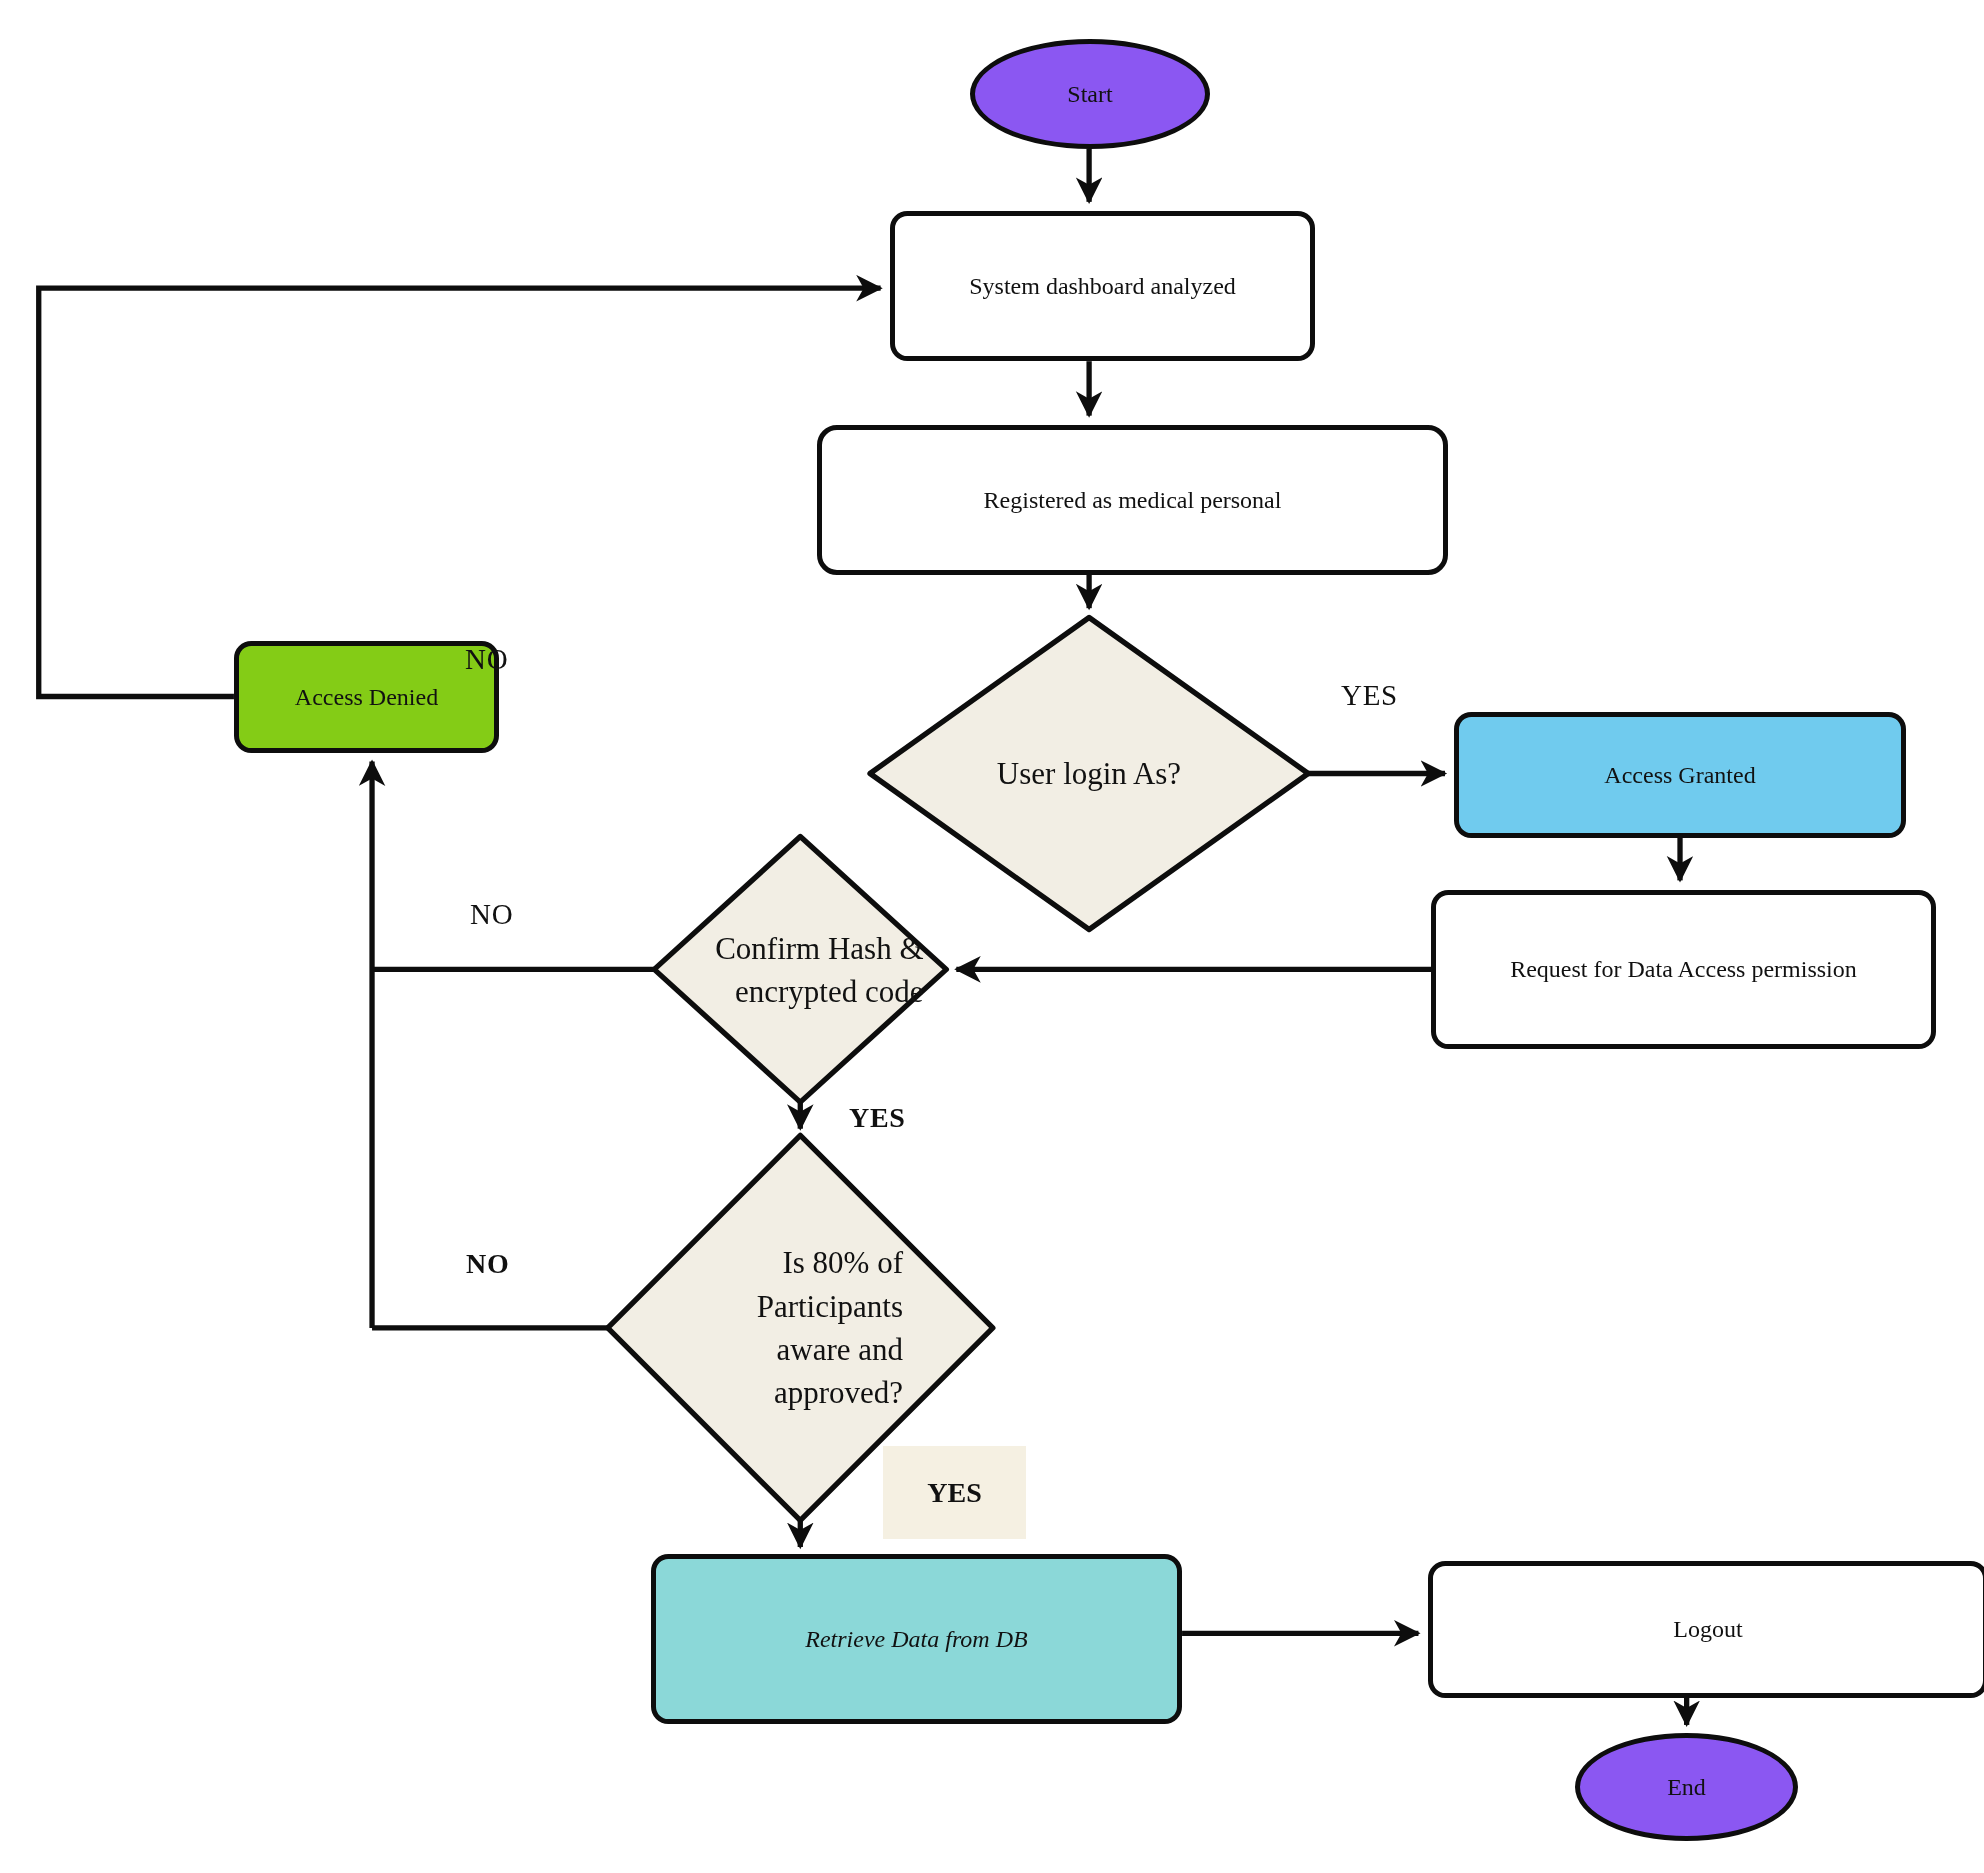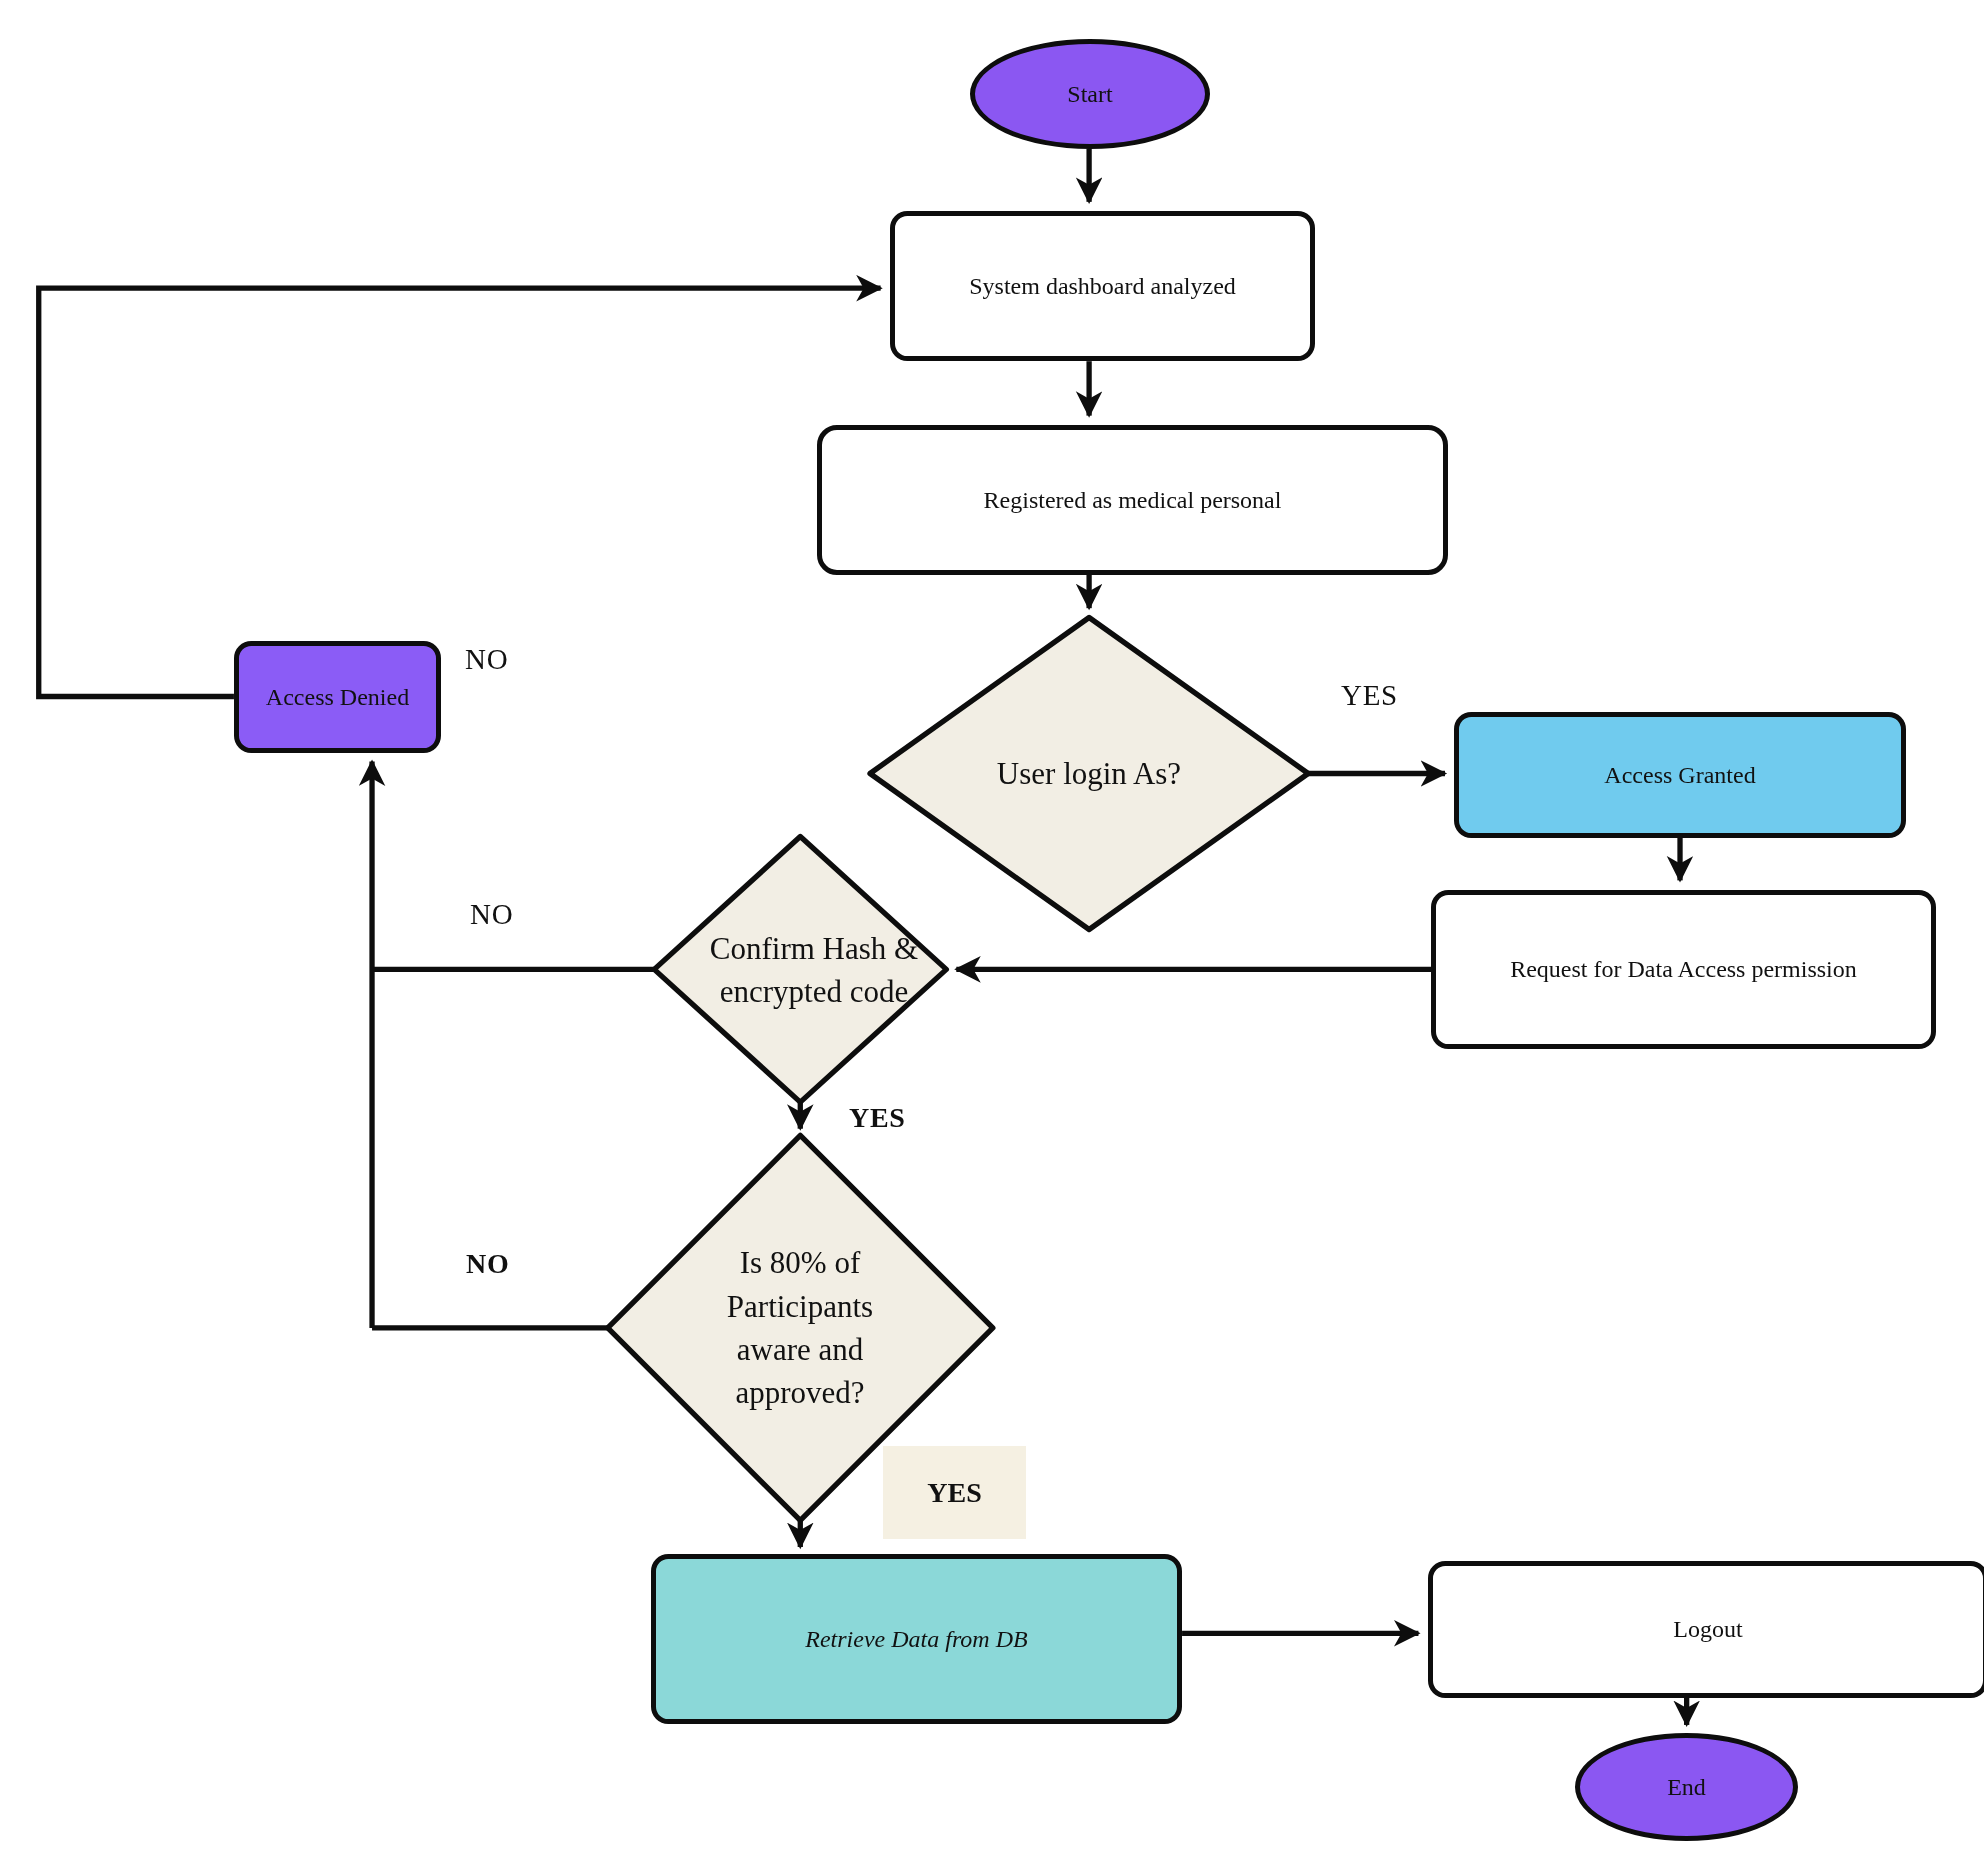--- a/index.html
+++ b/index.html
@@ -4,31 +4,31 @@
 <style>
   html,body{margin:0;padding:0;background:#ffffff;}
   #canvas{position:relative;width:1985px;height:1873px;background:#ffffff;overflow:hidden;
           font-family:"Liberation Serif","DejaVu Serif",serif;color:#111;}
   svg.wires{position:absolute;left:0;top:0;width:1985px;height:1873px;}
   .node{position:absolute;display:flex;align-items:center;justify-content:center;
         text-align:center;box-sizing:border-box;font-size:24px;line-height:1.42;}
   .boxnode{border:5.3px solid #0d0d0d;border-radius:17.3px;background:#fff;}
   .ellipsenode{border:5.3px solid #0d0d0d;border-radius:50%;}
   .dlabel{position:absolute;display:flex;align-items:center;justify-content:center;
-          text-align:center;font-size:31px;line-height:1.4;background:transparent;}
+          text-align:right;font-size:31px;line-height:1.4;background:transparent;}
   .elabel{position:absolute;font-size:29px;letter-spacing:0.7px;}
   .elabel.bold{font-weight:bold;font-size:28px;}
   .chip{position:absolute;display:flex;align-items:center;justify-content:center;
         font-weight:bold;font-size:28px;}
   
   #n-start{left:970px;top:39px;width:240px;height:110px;}
   #n-sysdash{left:890px;top:211px;width:425px;height:150px;}
   #n-registered{left:817px;top:425px;width:631px;height:150px;border-radius:20px;}
   #l-login{left:890px;top:724px;width:398px;height:100px;}
-  #n-denied{left:234px;top:641px;width:207px;height:112px;background:#8b5cf6;}
+  #n-denied{left:234px;top:641px;width:265px;height:112px;background:#84cc16;}
   #n-granted{left:1454px;top:712px;width:452px;height:126px;background:#70cbee;}
   #n-request{left:1431px;top:890px;width:505px;height:159px;}
   #l-confirm{left:668px;top:883px;width:292px;height:174px;}
   #l-pct{left:601px;top:1214px;width:398px;height:228px;}
   #n-retrieve{left:651px;top:1554px;width:531px;height:170px;background:#8bd8d8;font-style:italic;}
   #n-logout{left:1428px;top:1561px;width:560px;height:137px;}
   #n-end{left:1575px;top:1733px;width:223px;height:108px;}
   
   #e-yes-login{left:1341px;top:679px;}
   #e-no-denied{left:465px;top:643px;}

